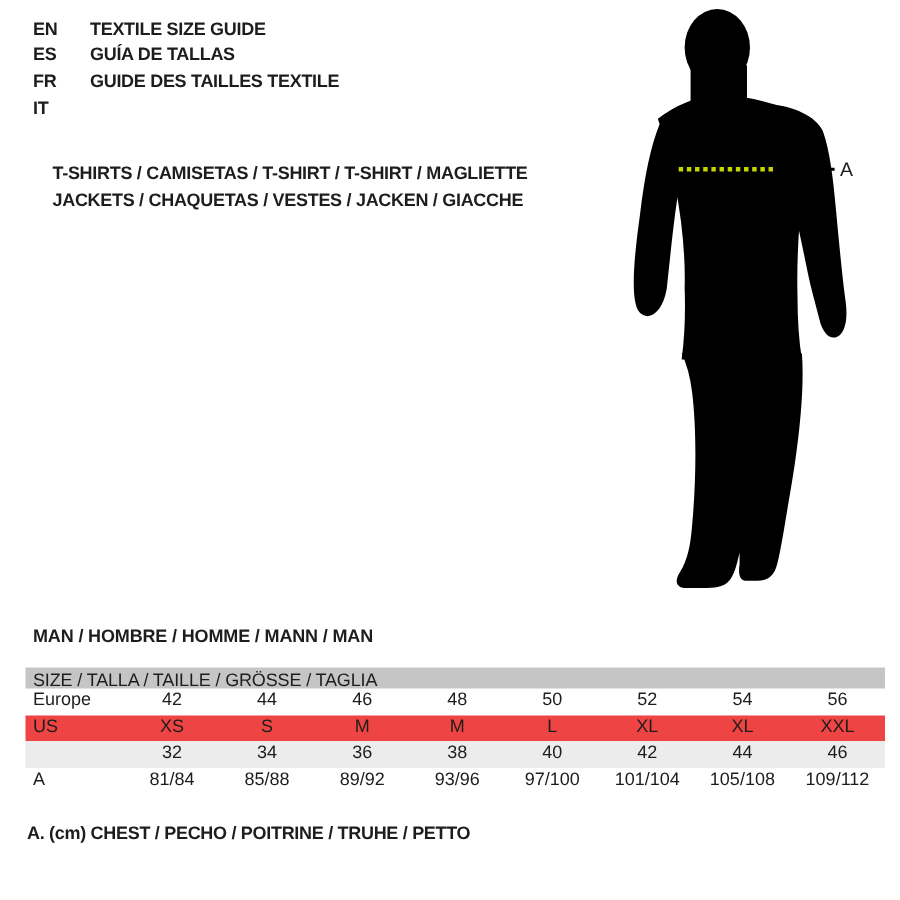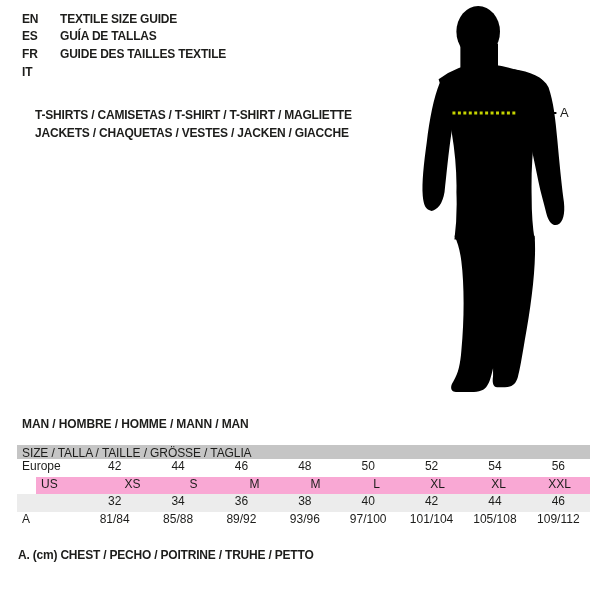--- a/index.html
+++ b/index.html
@@ -27,21 +27,21 @@
   
   .section-title { position: absolute; left: 22px; top: 417px; font-size: 12px; font-weight: 700; letter-spacing: -0.1px; }
 
   
   .size-table { position: absolute; left: 17px; top: 445px; width: 573px; font-size: 12px; }
   .table-header { background: #c5c5c5; height: 14px; line-height: 16px; padding-left: 5px; letter-spacing: -0.1px; }
   .t-row { display: flex; align-items: flex-start; }
   .t-row .label { width: 66px; padding-left: 5px; }
   .t-row .cell { flex: 1; text-align: center; }
   .row-europe { height: 18px; }
-  .row-us-letters { height: 17px; background: #f9a8d4; margin-left: 19px; }
+  .row-us-letters { height: 17px; background: #ef4444; }
   .row-us-numbers { height: 18px; background: #ececec; }
   .row-a { height: 20px; }
 
   
   .footnote { position: absolute; left: 18px; top: 548px; font-size: 12px; font-weight: 600; letter-spacing: -0.2px; text-align: right; }
 </style>
 </head>
 <body>
 
 <div class="canvas">

